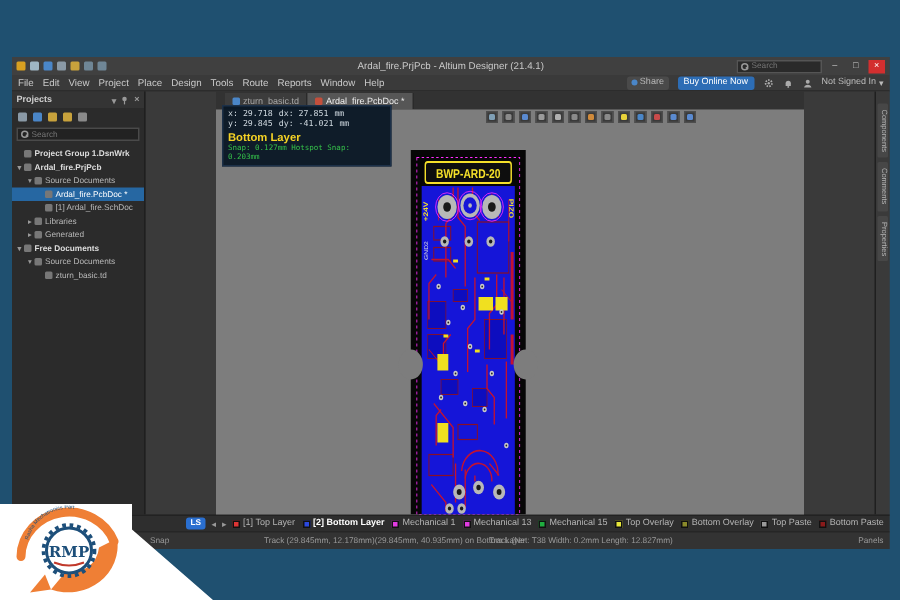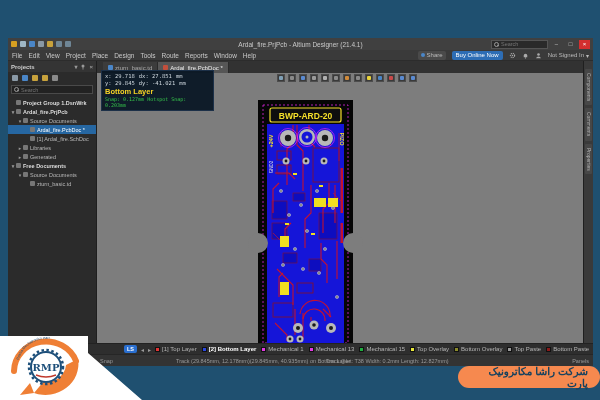--- a/index.html
+++ b/index.html
@@ -39,21 +39,21 @@
   .menubar .spacer { flex:1; }
   .mb-share { display:flex; align-items:center; gap:2px; color:#bbb; font-size:6px;
               background:#4a4a4a; padding:0 3px; border-radius:2px; height:9px; }
   .mb-share::before { content:""; width:4px; height:4px; border-radius:50%; background:#4a86c8; }
   .mb-buy { background:#2d6db5; color:#fff; font-size:6px; padding:0 4px; height:9px;
             display:flex; align-items:center; border-radius:2px; }
   .mb-ico { width:7px; height:7px; display:flex; }
   .mb-signin { color:#bbb; font-size:6px; display:flex; gap:2px; align-items:center; }
 
   
-  .content { flex:1; display:flex; min-height:0; }
+  .content { flex:1; display:flex; min-height:0;gap:47px; }
 
   
   .projects { width:89px; background:#2b2b2b; border-right:1px solid #1f1f1f;
               display:flex; flex-direction:column; flex:0 0 auto; }
   .pp-header { height:11px; background:#343434; display:flex; align-items:center;
                padding:0 3px; font-size:6px; font-weight:bold; color:#cfcfcf; }
   .pp-header .h-icons { margin-left:auto; display:flex; gap:3px; color:#999; font-size:6px;
                         align-items:center; }
   .pp-tools { height:12px; display:flex; align-items:center; gap:4px; padding:0 4px; }
   .pp-chip { width:6px; height:6px; border-radius:1px; }
@@ -562,16 +562,13 @@
     <path d="M10 34 A32 30 0 0 1 72 24" fill="none" stroke="#ef7f35" stroke-width="6" stroke-linecap="round"></path>
     <path d="M74 22 A33 31 0 0 1 30 56 L40 44 A18 18 0 0 0 62 28 Z" fill="#ef7f35"></path>
     <path d="M30 56 L16 58 L26 46 Z" fill="#ef7f35"></path>
     <circle cx="42" cy="30" r="15" fill="#ffffff" stroke="#1d4f7a" stroke-width="2"></circle>
     <circle cx="42" cy="30" r="17" fill="none" stroke="#1d4f7a" stroke-width="2.5" stroke-dasharray="2.5 2.5"></circle>
     <text x="42" y="34" text-anchor="middle" font-size="10" font-weight="bold" fill="#1d4f7a" font-family="DejaVu Serif, serif">RMP</text>
     <path d="M32 38 Q42 42 52 38" fill="none" stroke="#c0392b" stroke-width="1.4"></path>
     <text font-size="3.6" fill="#1d4f7a" font-family="Liberation Sans, sans-serif"><textPath href="#arcpath" startOffset="8%">Rasha Mechatronics Part</textPath></text>
   </svg>
 
-  <div class="pill">
-    <span dir="rtl">شرکت راشا مکاترونیک پارت</span>
-  </div>
 </div>
 
 </body></html>

